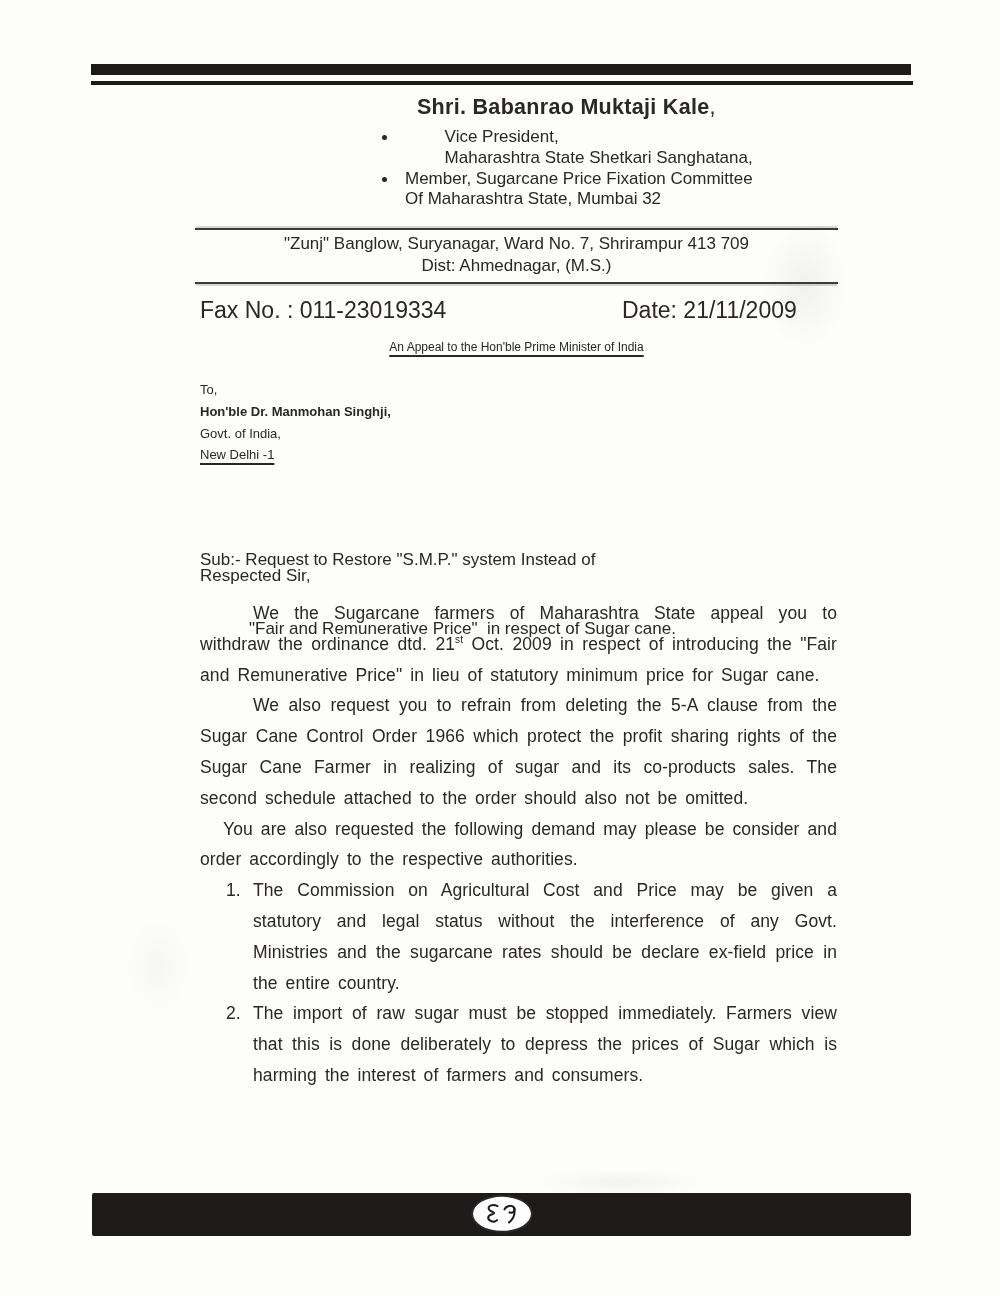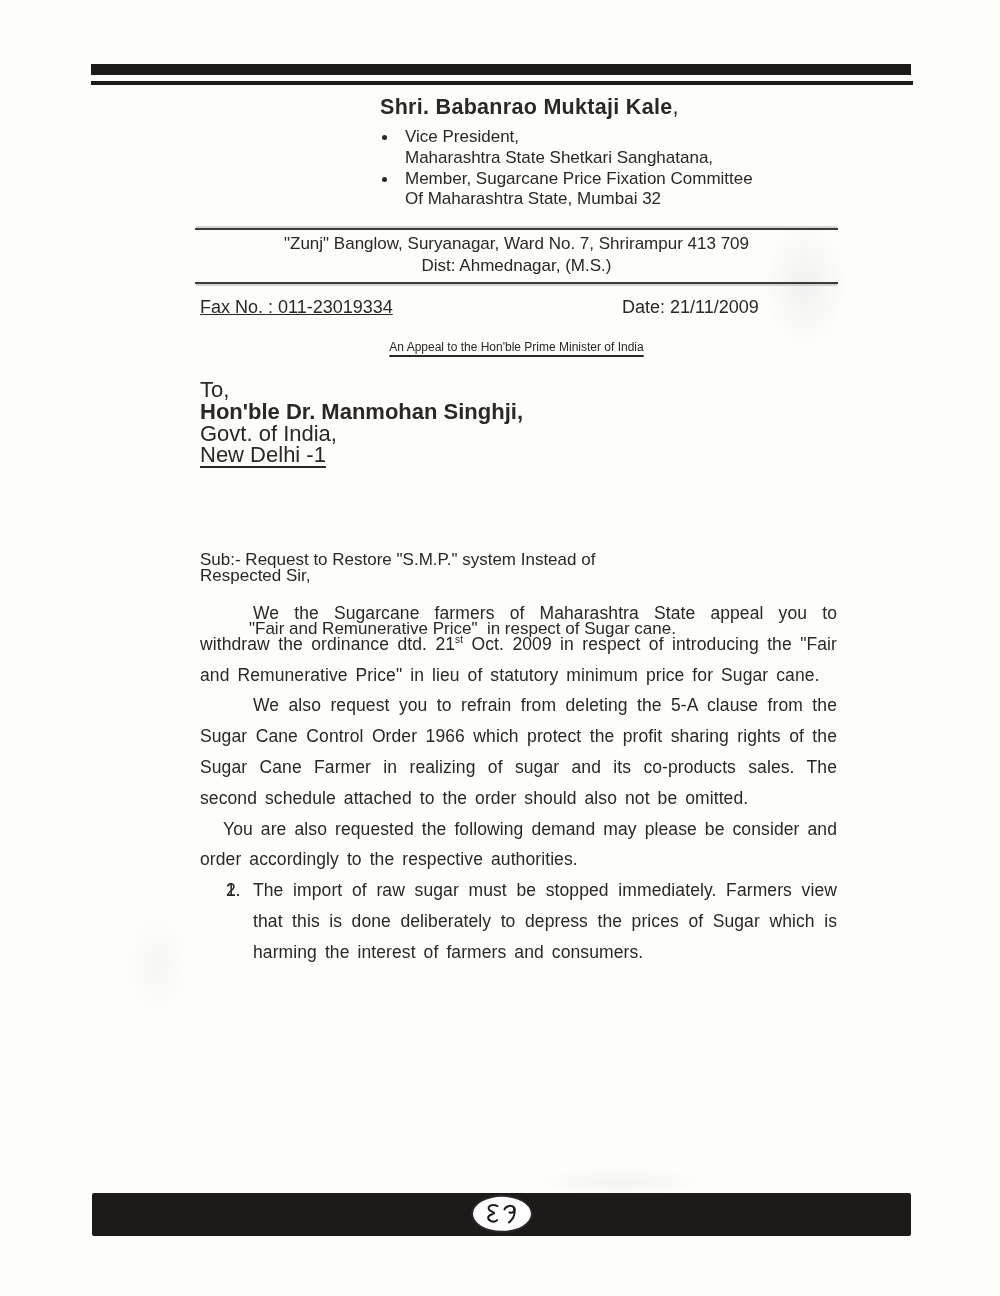--- a/index.html
+++ b/index.html
@@ -13,41 +13,41 @@
       radial-gradient(ellipse 120px 20px at 620px 1182px, rgba(120,120,120,0.08), transparent 70%);
     font-family:"Liberation Sans","DejaVu Sans",sans-serif;
     color:#2b2723;
     overflow:hidden;
   }
   .bar { position:absolute; background:#1d1a19; }
   .bar-thick { left:91px; top:64px; width:820px; height:11px; }
   .bar-thin  { left:91px; top:81px; width:822px; height:4px; }
 
   .header-block { position:absolute; left:380px; top:95px; }
-  .sender-name { margin:0 0 7px 0; font-size:21.5px; letter-spacing:0.3px; font-weight:normal; }
+  .sender-name { margin:0 0 7px 0; font-size:21.5px; letter-spacing:0.3px; font-weight:normal;text-align:center; }
   .sender-name .bold { font-weight:bold; }
   .roles { list-style:none; margin:0; padding:0; font-size:17px; line-height:20.8px; }
-  .role { display:flex; }
+  .role { display:flex;justify-content:space-between; }
   .dot { flex:0 0 auto; width:5px; height:5px; border-radius:50%; background:#2b2723; margin:8px 18px 0 2px; }
 
   .address-band {
     position:absolute; left:195px; top:228px; width:643px;
     text-align:center; font-size:17px; line-height:22px;
     border-top:2px solid #3d3a38; border-bottom:2px solid #3d3a38;
     padding:3px 0 5px 0;
     box-shadow:0 -3px 0 -1px rgba(100,100,100,0.25), 0 3px 0 -1px rgba(100,100,100,0.25);
   }
 
-  .meta-row { position:absolute; left:200px; top:297px; width:637px; font-size:18px;text-decoration:underline; }
+  .meta-row { position:absolute; left:200px; top:297px; width:637px; font-size:23px; }
   .meta-row .date { position:absolute; left:422px; top:0;text-align:center; }
 
   .appeal { position:absolute; left:195px; top:340px; width:643px; text-align:center; font-size:12px; }
   .u { text-decoration:underline; text-decoration-thickness:1.5px; text-underline-offset:4px; }
 
-  .recipient { position:absolute; left:200px; top:379px; font-size:22px; line-height:21.8px; }
+  .recipient { position:absolute; left:200px; top:379px; font-size:13px; line-height:21.8px; }
   .bold { font-weight:bold; }
 
   .subject { position:absolute; left:200px; top:502px; font-size:17px; line-height:23px; white-space:pre-wrap; }
   .sub2 { padding-left:49px; }
 
   .salutation { position:absolute; left:200px; top:566px; font-size:17px; }
 
   .body-text {
     position:absolute; left:200px; top:598px; width:637px;
     font-size:17.5px; line-height:30.8px; text-align:justify;
@@ -127,20 +127,21 @@
   </div>
 
   <div class="salutation">Respected Sir,</div>
 
   <div class="body-text">
     <p class="indent"><span>We the Sugarcane farmers of Maharashtra State appeal you to withdraw the ordinance dtd. 21</span><sup>st</sup><span> Oct. 2009 in respect of introducing the "Fair and Remunerative Price" in lieu of statutory minimum price for Sugar cane.</span></p>
     <p class="indent">We also request you to refrain from deleting the 5-A clause from the Sugar Cane Control Order 1966 which protect the profit sharing rights of the Sugar Cane Farmer in realizing of sugar and its co-products sales. The second schedule attached to the order should also not be omitted.</p>
     <p class="indent-sm">You are also requested the following demand may please be consider and order accordingly to the respective authorities.</p>
     <div class="li">
       <span class="num">1.</span>
+      <span>The Commission on Agricultural Cost and Price may be given a statutory and legal status without the interference of any Govt. Ministries and the sugarcane rates should be declare ex-field price in the entire country.</span>
     </div>
     <div class="li">
       <span class="num">2.</span>
       <span>The import of raw sugar must be stopped immediately. Farmers view that this is done deliberately to depress the prices of Sugar which is harming the interest of farmers and consumers.</span>
     </div>
   </div>
 
   <footer class="footer-bar">
     <div class="page-oval" aria-label="६७">
       <svg width="36" height="22" viewBox="0 0 36 22">

